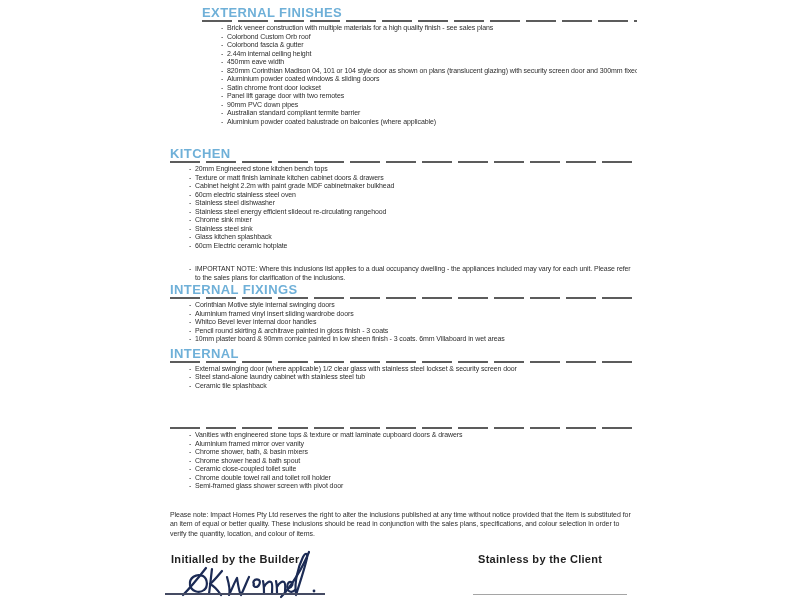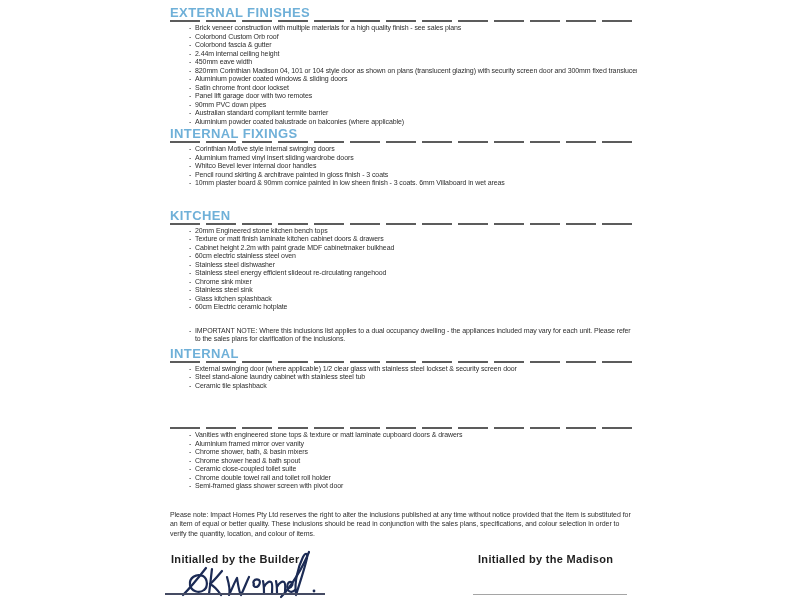--- a/index.html
+++ b/index.html
@@ -21,21 +21,21 @@
   }
 
   .items { list-style:none; margin:0; padding:0; }
   .item {
     position:relative; padding-left:25px; font-size:7px; line-height:8.5px;
     color:#2e2e2e; white-space:nowrap; letter-spacing:-0.1px;
   }
   .item::before { content:"-"; position:absolute; left:19px; color:#2e2e2e; }
   .note-item { white-space:normal; margin-top:15px; }
 
-  .sec-1 { margin-top:6px; }
+  .sec-1 { margin-top:6px;margin-left:32px; }
   .sec-2 { margin-top:1px; }
   .sec-3 { margin-top:21px; }
   .sec-4 { margin-top:3px; }
   .sec-5 { margin-top:23px; }
 
   .disclaimer {
     font-size:7px; line-height:9.5px; color:#2e2e2e;
     margin:19px 0 0 0; letter-spacing:-0.05px;
   }
 
@@ -72,51 +72,51 @@
         <li class="item">820mm Corinthian Madison 04, 101 or 104 style door as shown on plans (translucent glazing) with security screen door and 300mm fixed translucent gl</li>
         <li class="item">Aluminium powder coated windows &amp; sliding doors</li>
         <li class="item">Satin chrome front door lockset</li>
         <li class="item">Panel lift garage door with two remotes</li>
         <li class="item">90mm PVC down pipes</li>
         <li class="item">Australian standard compliant termite barrier</li>
         <li class="item">Aluminium powder coated balustrade on balconies (where applicable)</li>
       </ul>
     </section>
 
-    <section class="sec sec-2">
-      <div class="sec-head">
-        <div class="sec-title">INTERNAL FIXINGS</div>
-        <div class="rule"></div>
-      </div>
-      <ul class="items">
-        <li class="item">Corinthian Motive style internal swinging doors</li>
-        <li class="item">Aluminium framed vinyl insert sliding wardrobe doors</li>
-        <li class="item">Whitco Bevel lever internal door handles</li>
-        <li class="item">Pencil round skirting &amp; architrave painted in gloss finish - 3 coats</li>
-        <li class="item">10mm plaster board &amp; 90mm cornice painted in low sheen finish - 3 coats. 6mm Villaboard in wet areas</li>
-      </ul>
-    </section>
-
     <section class="sec sec-3">
       <div class="sec-head">
         <div class="sec-title">KITCHEN</div>
         <div class="rule"></div>
       </div>
       <ul class="items">
         <li class="item">20mm Engineered stone kitchen bench tops</li>
         <li class="item">Texture or matt finish laminate kitchen cabinet doors &amp; drawers</li>
         <li class="item">Cabinet height 2.2m with paint grade MDF cabinetmaker bulkhead</li>
         <li class="item">60cm electric stainless steel oven</li>
         <li class="item">Stainless steel dishwasher</li>
         <li class="item">Stainless steel energy efficient slideout re-circulating rangehood</li>
         <li class="item">Chrome sink mixer</li>
         <li class="item">Stainless steel sink</li>
         <li class="item">Glass kitchen splashback</li>
         <li class="item">60cm Electric ceramic hotplate</li>
         <li class="item note-item">IMPORTANT NOTE: Where this inclusions list applies to a dual occupancy dwelling - the appliances included may vary for each unit. Please refer to the sales plans for clarification of the inclusions.</li>
+      </ul>
+    </section>
+
+    <section class="sec sec-2">
+      <div class="sec-head">
+        <div class="sec-title">INTERNAL FIXINGS</div>
+        <div class="rule"></div>
+      </div>
+      <ul class="items">
+        <li class="item">Corinthian Motive style internal swinging doors</li>
+        <li class="item">Aluminium framed vinyl insert sliding wardrobe doors</li>
+        <li class="item">Whitco Bevel lever internal door handles</li>
+        <li class="item">Pencil round skirting &amp; architrave painted in gloss finish - 3 coats</li>
+        <li class="item">10mm plaster board &amp; 90mm cornice painted in low sheen finish - 3 coats. 6mm Villaboard in wet areas</li>
       </ul>
     </section>
 
     <section class="sec sec-4">
       <div class="sec-head">
         <div class="sec-title">INTERNAL</div>
         <div class="rule"></div>
       </div>
       <ul class="items">
         <li class="item">External swinging door (where applicable) 1/2 clear glass with stainless steel lockset &amp; security screen door</li>
@@ -137,21 +137,21 @@
         <li class="item">Ceramic close-coupled toilet suite</li>
         <li class="item">Chrome double towel rail and toilet roll holder</li>
         <li class="item">Semi-framed glass shower screen with pivot door</li>
       </ul>
     </section>
 
     <p class="disclaimer">Please note: Impact Homes Pty Ltd reserves the right to alter the inclusions published at any time without notice provided that the item is substituted for an item of equal or better quality. These inclusions should be read in conjunction with the sales plans, specifications, and colour selection in order to verify the quantity, location, and colour of items.</p>
   </div>
 
   <div class="sig-label builder">Initialled by the Builder</div>
-  <div class="sig-label client">Initialled by the Madison</div>
+  <div class="sig-label client">Stainless by the Client</div>
 
   <svg class="builder-signature" width="140" height="50" viewBox="0 0 140 50" fill="none" stroke="#1c2b55" stroke-width="2.2" stroke-linecap="round" stroke-linejoin="round">
     <path d="M22,27 C15,24 8,29 9,36 C10,42 18,45 23,41 C27,38 27,30 22,27"></path>
     <path d="M2,46 C9,39 18,28 25,19"></path>
     <path d="M31,20 C30,28 29,38 28,45"></path>
     <path d="M41,22 C36,28 32,33 29,35 C33,37 38,43 40,46"></path>
     <path d="M46,28 C48,35 49,43 48,46 C51,40 54,32 56,29 C57,35 58,43 60,46 C63,40 66,32 68,28"></path>
     <path d="M73,35 C71,32 75,29 78,31 C80,33 78,38 75,38 C73,38 72,36 73,35"></path>
     <path d="M82,32 C83,36 83,41 83,44 M83,38 C85,34 88,32 90,33 C92,34 91,40 91,44"></path>
     <path d="M95,32 C96,36 96,41 96,44 M96,38 C98,34 101,32 103,33 C105,34 104,40 104,44"></path>

